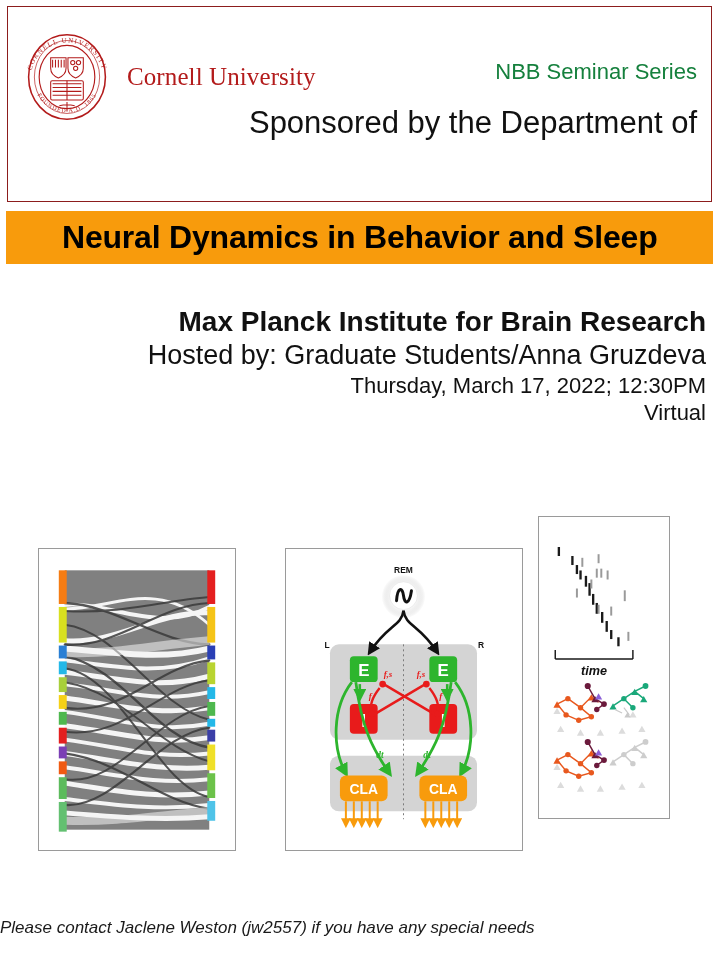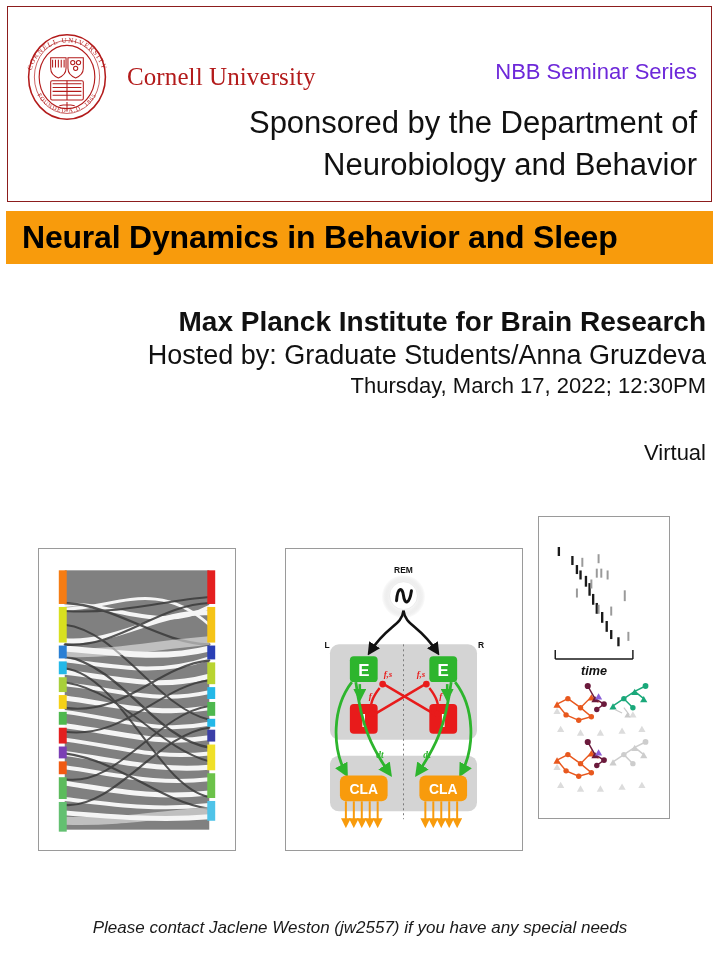--- a/index.html
+++ b/index.html
@@ -45,21 +45,21 @@
     color: #b31b1b;
     letter-spacing: 0.1px;
     white-space: nowrap;
   }
 
   .nbb-series {
     position: absolute;
     right: 14px;
     top: 52px;
     font-size: 22px;
-    color: #6d28d9;
+    color: #15803d;
     text-align: right;
     white-space: nowrap;
     font-stretch: condensed;
   }
 
   .sponsor-line {
     position: absolute;
     right: 14px;
     width: 600px;
     text-align: right;
@@ -75,20 +75,21 @@
   .title-banner {
     position: absolute;
     left: 6px;
     top: 211px;
     width: 707px;
     height: 53px;
     background: #f89b0c;
     display: flex;
     align-items: center;
     box-sizing: border-box;
+    padding-left: 40px;
   }
   .title-banner .title-text {
     font-size: 32px;
     font-weight: bold;
     color: #000;
     padding-left: 16px;
     letter-spacing: -0.2px;
     white-space: nowrap;
   }
 
@@ -118,21 +119,20 @@
   }
   .speaker-when {
     font-size: 22px;
     line-height: 27px;
     color: #111;
   }
   .speaker-where {
     font-size: 22px;
     line-height: 27px;
     color: #111;
-    margin-top: 40px;
   }
 
   
   .panel {
     position: absolute;
     border: 1px solid #9a9a9a;
     background: #fff;
     box-sizing: border-box;
   }
   #panel-sankey { left: 38px;  top: 548px; width: 198px; height: 303px; }
@@ -140,21 +140,21 @@
   #panel-raster { left: 538px; top: 516px; width: 132px; height: 303px; }
 
   .panel svg { display: block; width: 100%; height: 100%; }
 
   
   .footer-note {
     position: absolute;
     left: 0;
     top: 918px;
     width: 720px;
-    text-align: center;
+    text-align: left;
     font-size: 17px;
     font-style: italic;
     color: #1a1a1a;
   }
 </style>
 </head>
 <body>
 
 <div class="header-box">
 
@@ -186,21 +186,20 @@
         <path d="M50,76 v10 M42,80 q8,-2 16,0"></path>
       </g>
     </svg>
   </div>
 
   <div class="cornell-wordmark">Cornell University</div>
 
   <div class="nbb-series">NBB Seminar Series</div>
 
   <div class="sponsor-line sponsor-1">Sponsored by the Department of</div>
-  <div class="sponsor-line sponsor-2">Neurobiology and Behavior</div>
 </div>
 
 <div class="title-banner">
   <span class="title-text">Neural Dynamics in Behavior and Sleep</span>
 </div>
 
 <div class="speaker-block">
   <div class="speaker-affil">Max Planck Institute for Brain Research</div>
   <div class="speaker-host">Hosted by: Graduate Students/Anna Gruzdeva</div>
   <div class="speaker-when">Thursday, March 17, 2022; 12:30PM</div>

